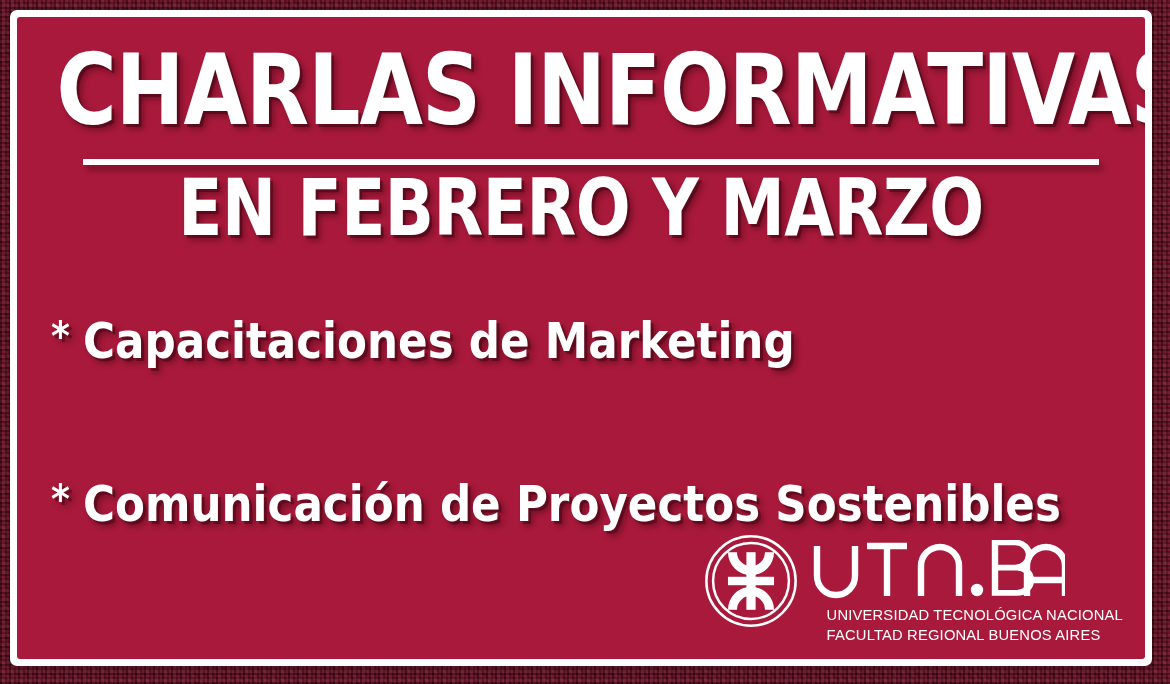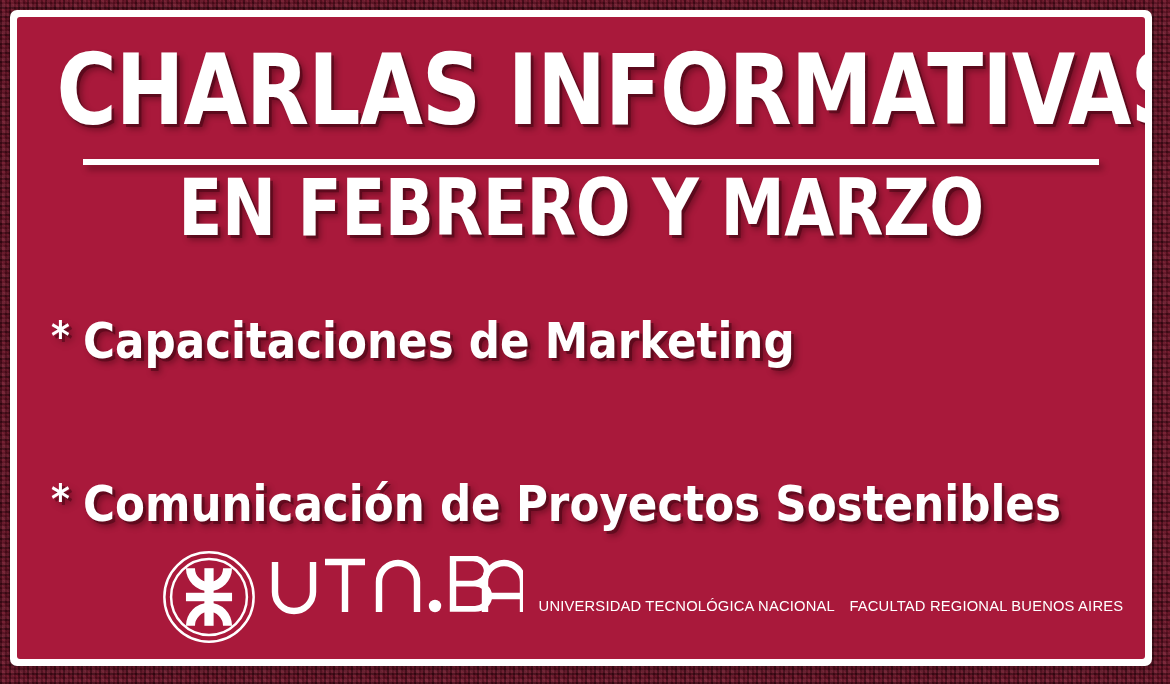--- a/index.html
+++ b/index.html
@@ -137,22 +137,21 @@
 
   #utn-emblem {
     width:96px; height:96px;
     flex:0 0 auto;
     margin-right:12px;
     margin-top:1px;
   }
 
   #utn-wordmark-block {
     display:flex;
-    flex-direction:row;
-    align-items:flex-end;
+    flex-direction:column;
     padding-top:8px;
   }
 
   .utn-sub {
     font-family:"Liberation Sans Narrow", "Liberation Sans", sans-serif;
     font-size:15.5px;
     line-height:1.28;
     color:#ffffff;
     letter-spacing:0.2px;
     transform:scaleX(0.95);

